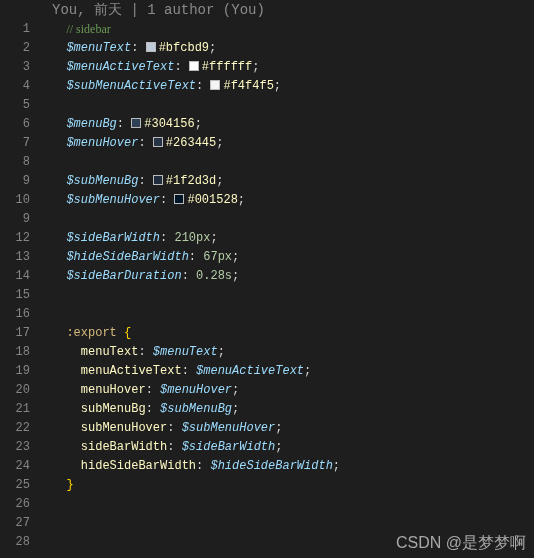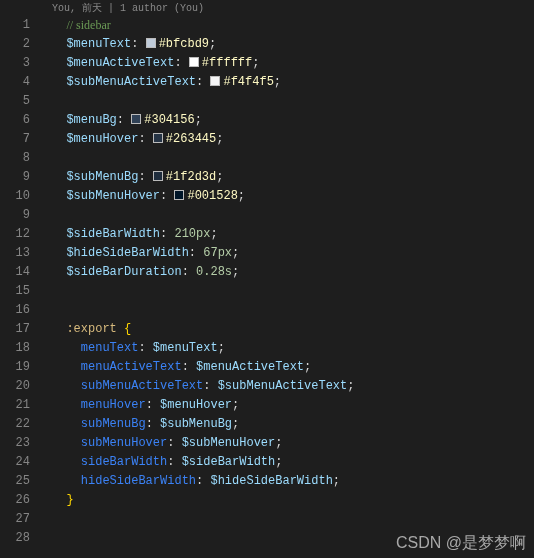--- a/index.html
+++ b/index.html
@@ -8,21 +8,21 @@
     font-family: Consolas, 'Courier New', monospace;
     font-size: 12px;
     color: #d4d4d4;
     width: 534px;
     height: 558px;
     overflow: hidden;
     position: relative;
   }
   .authorship {
     color: #8a8a8a;
-    font-size: 10px;
+    font-size: 14px;
     padding: 1px 8px 1px 52px;
   }
   .editor {
     display: flex;
   }
   .gutter {
     width: 44px;
     text-align: right;
     color: #858585;
     user-select: none;
@@ -34,27 +34,27 @@
   }
   .code {
     flex: 1;
     position: relative;
   }
   .code-line {
     white-space: pre;
     padding-left: 8px;
   }
   .tok-comment { color: #6A9955; font-family: Liberation Serif, serif; }
-  .tok-var { color: #9CDCFE; }
+  .tok-var { color: #9CDCFE; font-style: italic; }
   .tok-string { color: #fef9c3; }
   .tok-punct { color: #D4D4D4; }
   .tok-brace { color: #ffd700; }
   .tok-sel { color: #d7ba7d; }
   .tok-num { color: #b5cea8; }
-  .tok-prop { color: #3b82f6; }
+  .tok-prop { color: #fef9c3; }
   .swatch {
     display: inline-block;
     width: 10px;
     height: 10px;
     border: 1px solid #bbb;
     vertical-align: -1px;
     margin-right: 3px;
   }
   .watermark {
     position: absolute;
@@ -115,21 +115,20 @@
       <div class="code-line"><span>  </span><span class="tok-var">$subMenuHover</span><span class="tok-punct">: </span><span class="swatch" style="background: rgb(0, 21, 40);"></span><span class="tok-string">#001528</span><span class="tok-punct">;</span></div>
       <div class="code-line"><span>  </span></div>
       <div class="code-line"><span>  </span><span class="tok-var">$sideBarWidth</span><span class="tok-punct">: </span><span class="tok-num">210px</span><span class="tok-punct">;</span></div>
       <div class="code-line"><span>  </span><span class="tok-var">$hideSideBarWidth</span><span class="tok-punct">: </span><span class="tok-num">67px</span><span class="tok-punct">;</span></div>
       <div class="code-line"><span>  </span><span class="tok-var">$sideBarDuration</span><span class="tok-punct">: </span><span class="tok-num">0.28s</span><span class="tok-punct">;</span></div>
       <div class="code-line"><span>  </span></div>
       <div class="code-line"><span></span></div>
       <div class="code-line"><span>  </span><span class="tok-sel">:export</span><span class="tok-punct"> </span><span class="tok-brace">{</span></div>
       <div class="code-line"><span>    </span><span class="tok-prop">menuText</span><span class="tok-punct">: </span><span class="tok-var">$menuText</span><span class="tok-punct">;</span></div>
       <div class="code-line"><span>    </span><span class="tok-prop">menuActiveText</span><span class="tok-punct">: </span><span class="tok-var">$menuActiveText</span><span class="tok-punct">;</span></div>
-      <div class="code-line"><span>    </span><span class="tok-prop">subMenuActiveText</span><span class="tok-punct">: </span><span class="tok-var">$subMenuActiveText</span><span class="tok-punct">;</span></div>
       <div class="code-line"><span>    </span><span class="tok-prop">menuHover</span><span class="tok-punct">: </span><span class="tok-var">$menuHover</span><span class="tok-punct">;</span></div>
       <div class="code-line"><span>    </span><span class="tok-prop">subMenuBg</span><span class="tok-punct">: </span><span class="tok-var">$subMenuBg</span><span class="tok-punct">;</span></div>
       <div class="code-line"><span>    </span><span class="tok-prop">subMenuHover</span><span class="tok-punct">: </span><span class="tok-var">$subMenuHover</span><span class="tok-punct">;</span></div>
       <div class="code-line"><span>    </span><span class="tok-prop">sideBarWidth</span><span class="tok-punct">: </span><span class="tok-var">$sideBarWidth</span><span class="tok-punct">;</span></div>
       <div class="code-line"><span>    </span><span class="tok-prop">hideSideBarWidth</span><span class="tok-punct">: </span><span class="tok-var">$hideSideBarWidth</span><span class="tok-punct">;</span></div>
       <div class="code-line"><span>  </span><span class="tok-brace">}</span></div>
       <div class="code-line"><span>  </span></div>
     </div>
 </div>
 

